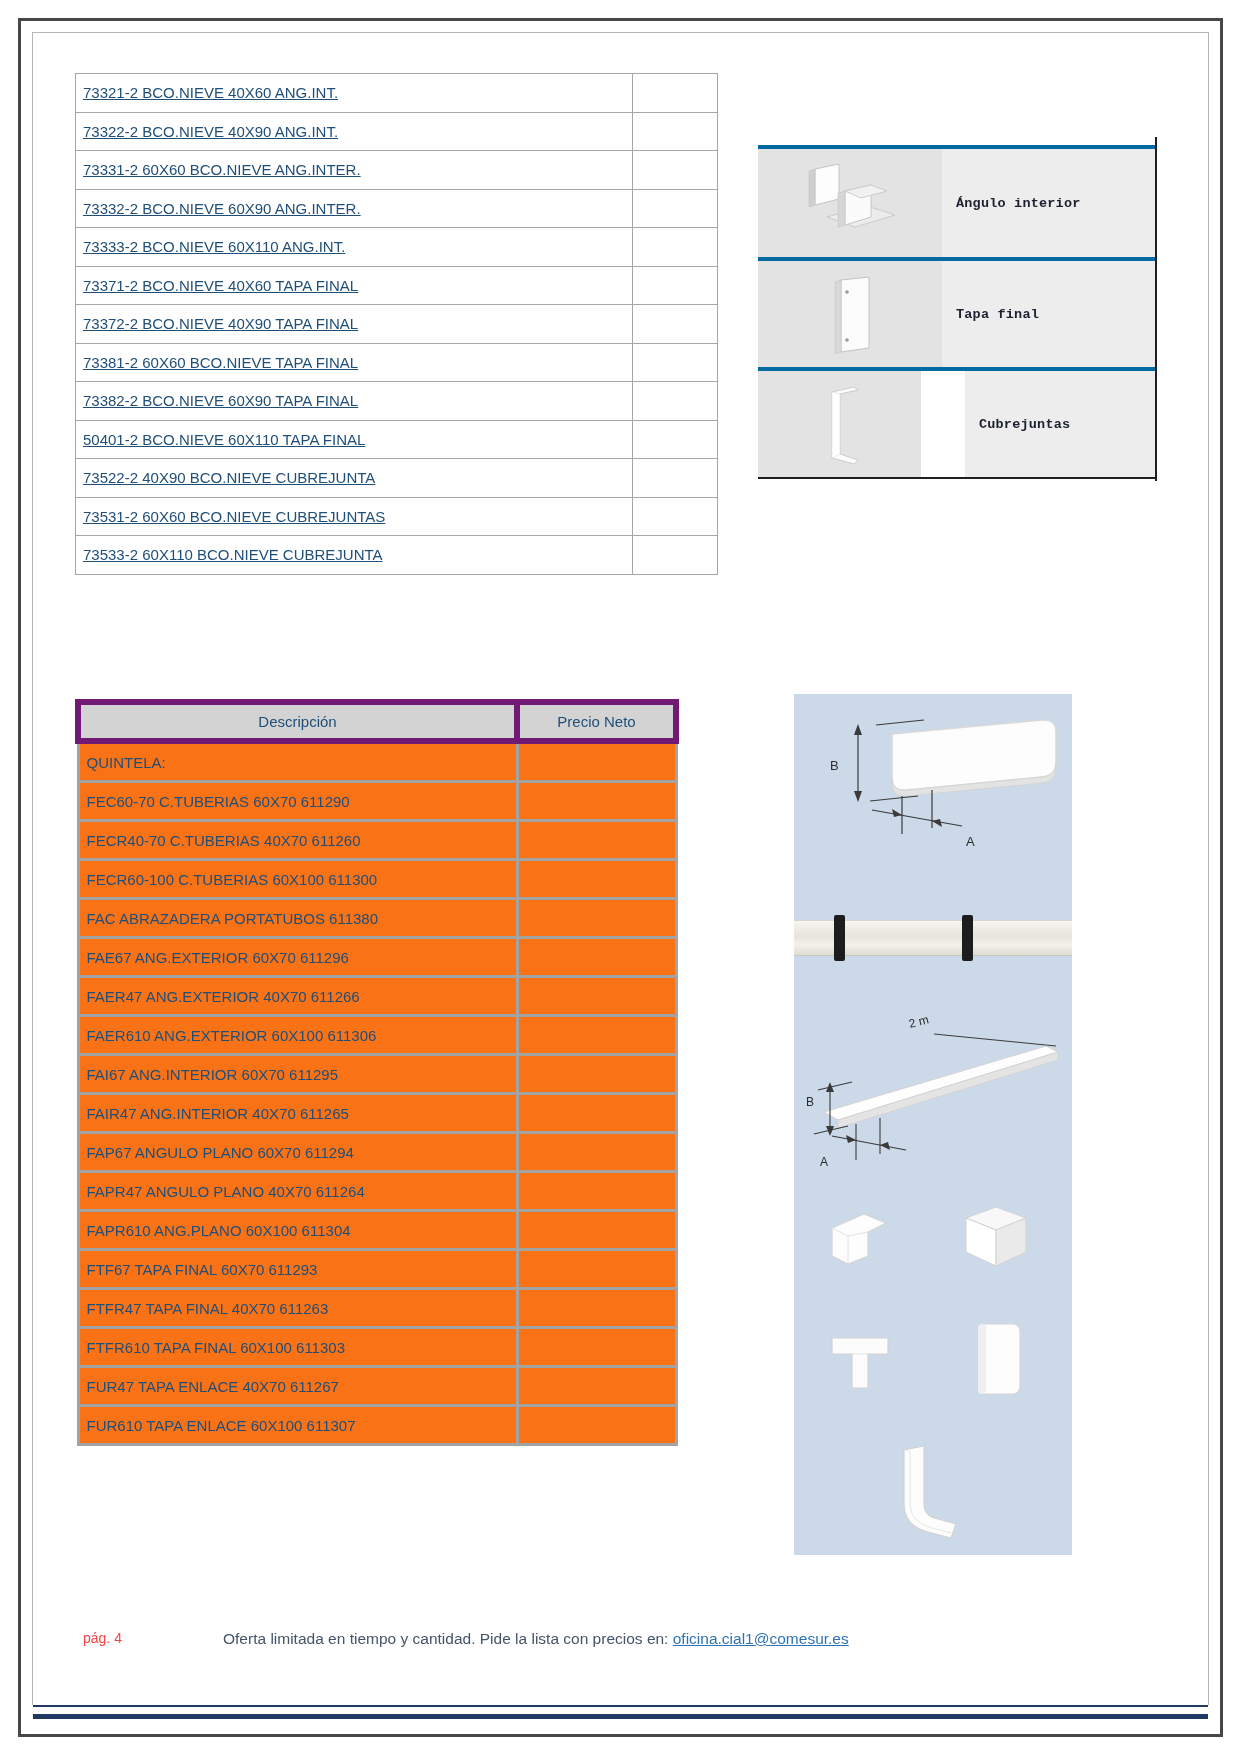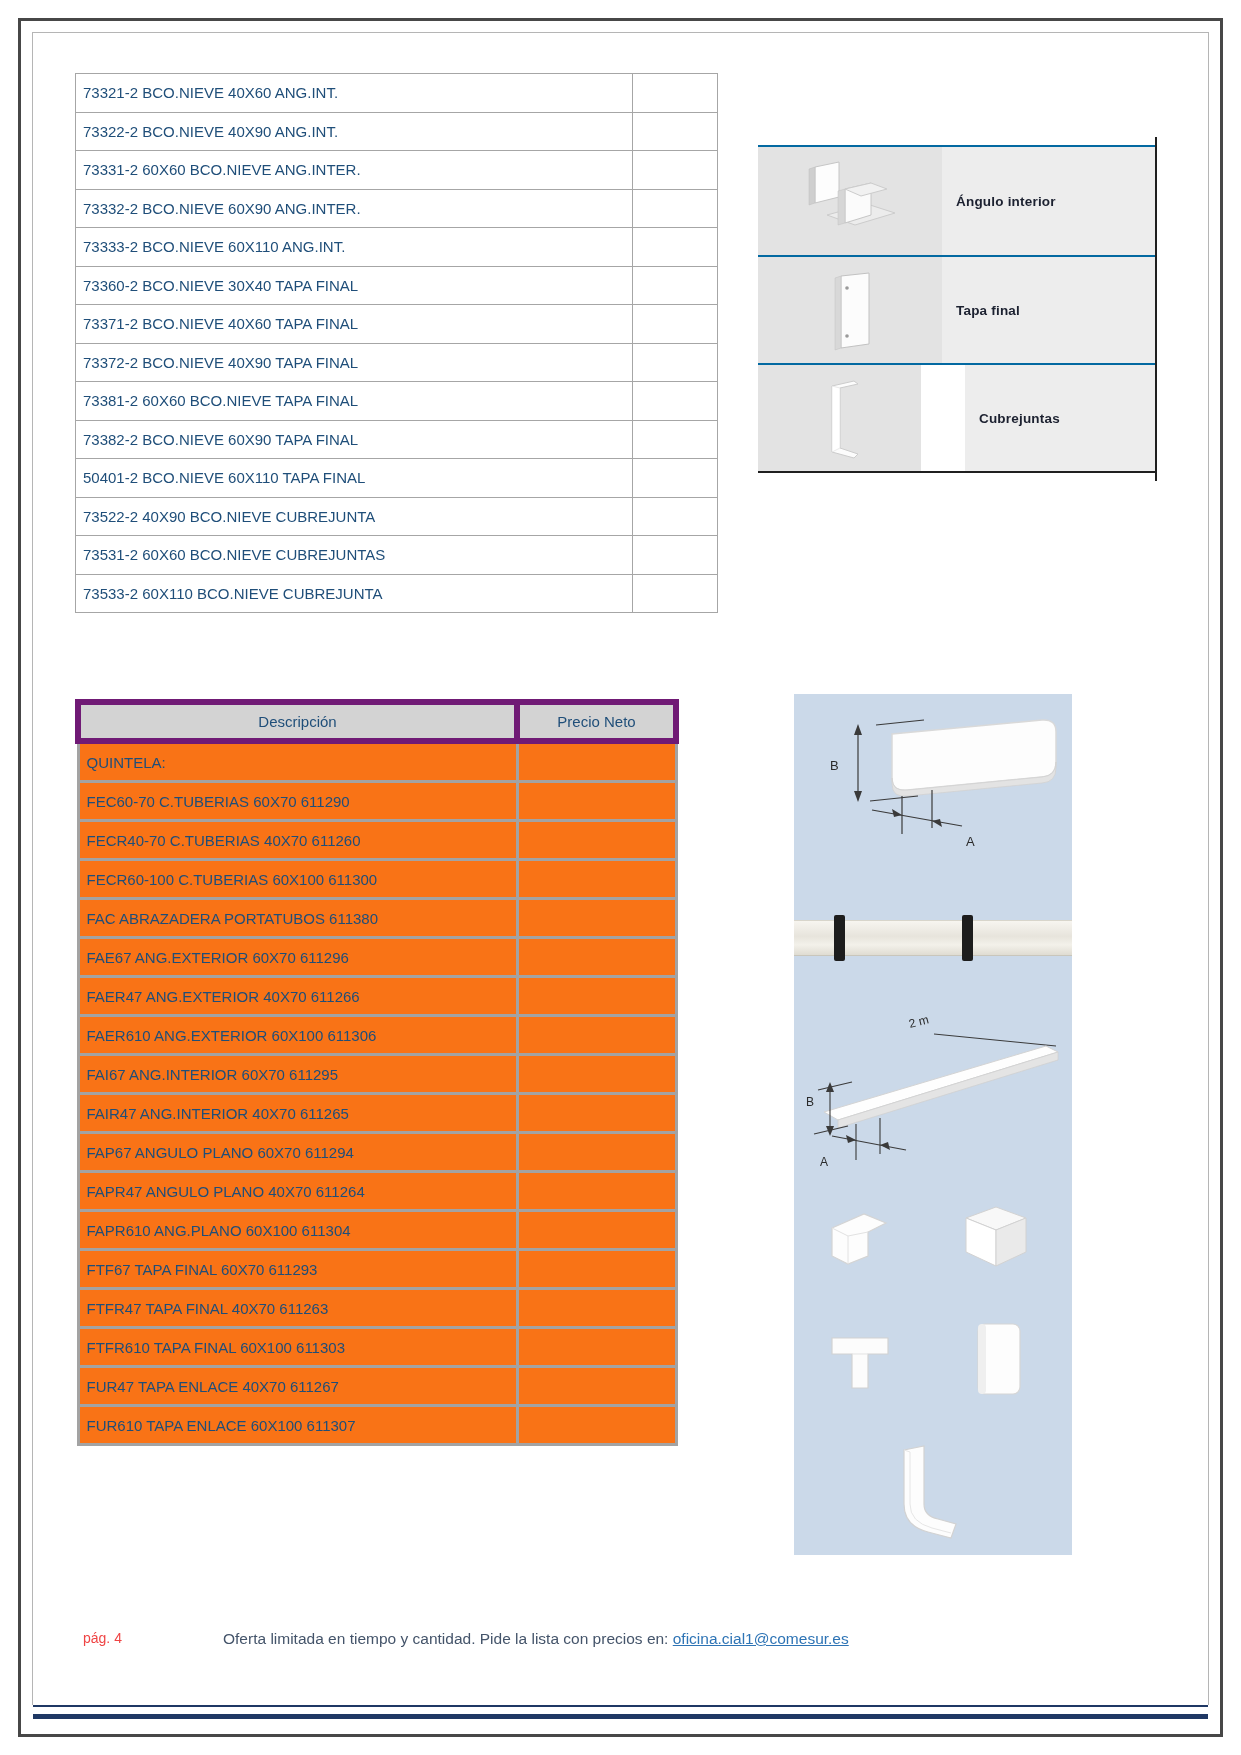--- a/index.html
+++ b/index.html
@@ -13,26 +13,26 @@
   .navy-thin{position:absolute;left:33px;top:1705px;width:1175px;height:2px;background:#1F3864;}
   .navy-thick{position:absolute;left:33px;top:1714px;width:1175px;height:5px;background:#1F3864;}
 
   table{border-collapse:collapse;table-layout:fixed;}
   td,th{overflow:hidden;white-space:nowrap;}
 
   
   .t1{position:absolute;left:75px;top:73px;width:622px;}
   .t1 td{border:1px solid #a6a6a6;height:37.5px;font-size:15px;color:#1F4E79;
          padding:0 2px 0 7px;vertical-align:middle;background:#fff;}
-  .t1 .c1{width:547px;}
+  .t1 .c1{width:547px;text-decoration:underline;}
   .t1 .c2{width:75px;}
 
   
   .legend{position:absolute;left:758px;top:145px;width:399px;}
-  .legend-row{display:flex;height:106px;border-top:2px solid #0369a1;}
+  .legend-row{display:flex;height:106px;border-top:4px solid #0369a1;font-family:Liberation Mono, monospace;}
   .legend-row:first-child{height:108px;}
   .legend-row:last-child{border-bottom:2px solid #1f1f1f;gap:44px;}
   .legend-img{width:184px;background:#e3e3e3;display:flex;align-items:center;justify-content:center;}
   .legend-label{width:215px;background:#ededed;display:flex;align-items:center;
                 padding-left:14px;box-sizing:border-box;font-weight:bold;font-size:13.5px;
                 color:#1c2130;letter-spacing:.2px;}
   .legend-vline{position:absolute;left:1155px;top:137px;width:2px;height:344px;background:#1f1f1f;}
 
   
   .t2{position:absolute;left:75px;top:699px;width:582px;}
@@ -79,24 +79,20 @@
     <tr>
           <td class="c1">73331-2 60X60 BCO.NIEVE ANG.INTER.</td>
           <td class="c2"></td>
         </tr>
     <tr>
           <td class="c1">73332-2 BCO.NIEVE 60X90 ANG.INTER.</td>
           <td class="c2"></td>
         </tr>
     <tr>
           <td class="c1">73333-2 BCO.NIEVE 60X110 ANG.INT.</td>
-          <td class="c2"></td>
-        </tr>
-    <tr>
-          <td class="c1">73360-2 BCO.NIEVE 30X40 TAPA FINAL</td>
           <td class="c2"></td>
         </tr>
     <tr>
           <td class="c1">73371-2 BCO.NIEVE 40X60 TAPA FINAL</td>
           <td class="c2"></td>
         </tr>
     <tr>
           <td class="c1">73372-2 BCO.NIEVE 40X90 TAPA FINAL</td>
           <td class="c2"></td>
         </tr>

